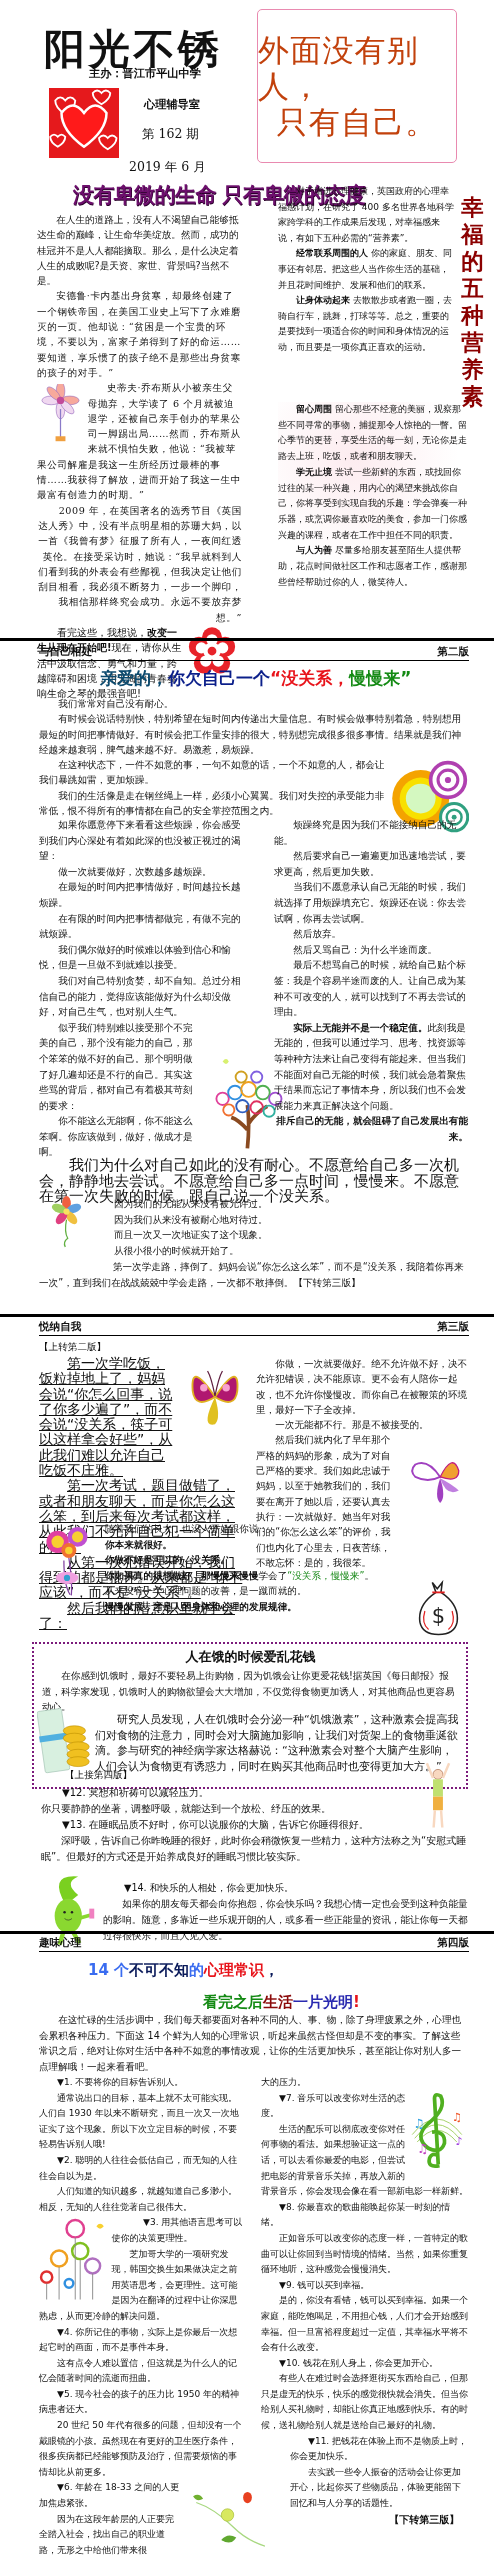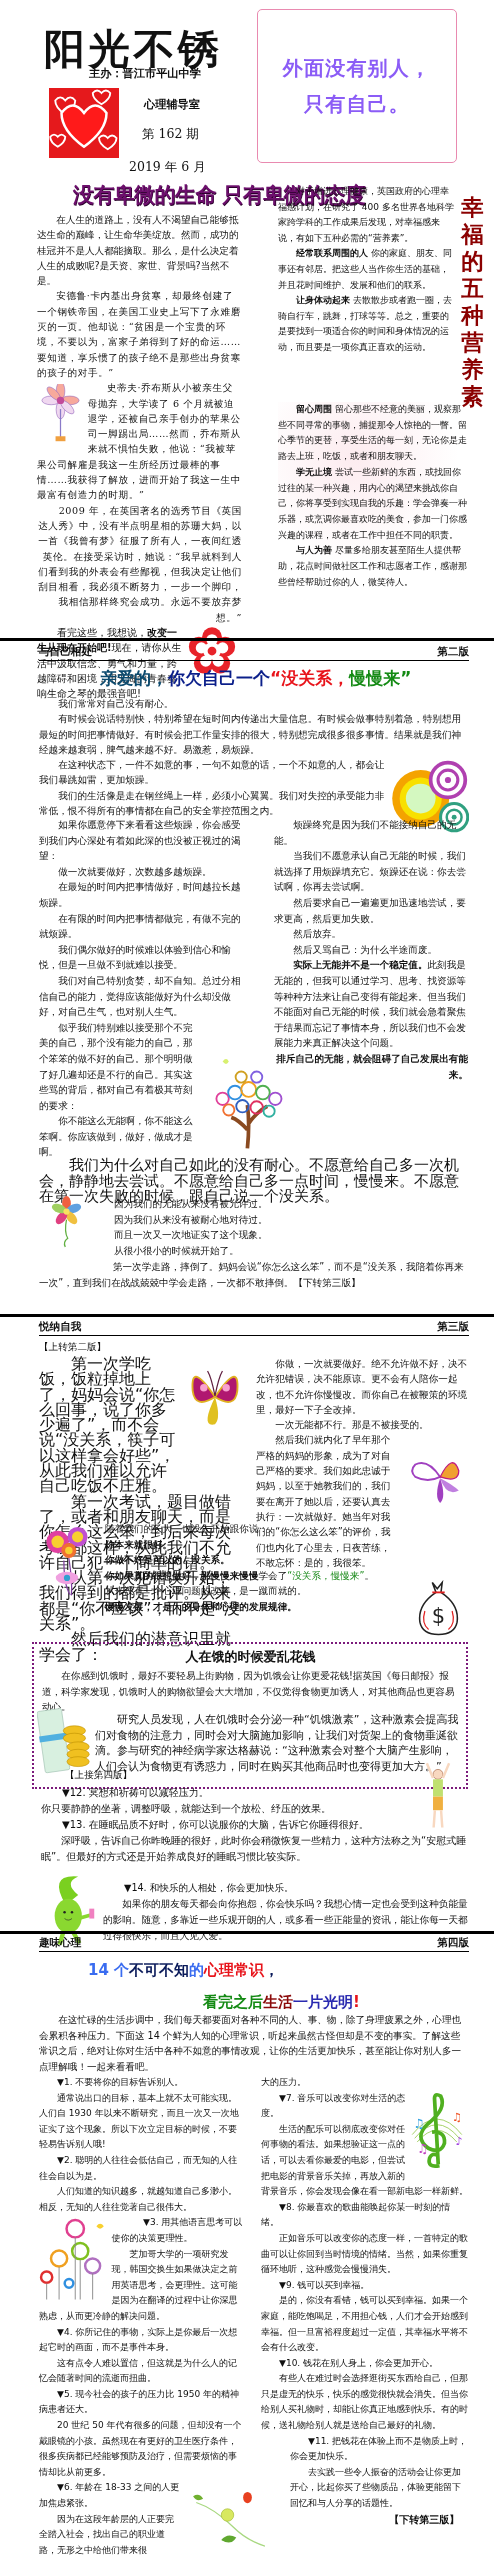--- a/index.html
+++ b/index.html
@@ -9,21 +9,21 @@
   .ind { text-indent: 2em; }
   .sans { font-family: "DejaVu Sans", "Liberation Sans", sans-serif; }
   .b { font-weight: bold; }
   .rule { position: absolute; left: 0; width: 495px; height: 3.1px; background: #000; }
   .sec-head { position: absolute; left: 39px; width: 430px; height: 17.4px; border-bottom: 0.9px solid #000; font-family: "DejaVu Sans", sans-serif; font-weight: bold; font-size: 10.6px; display: flex; justify-content: space-between; align-items: flex-end; padding-bottom: 1.9px; }
   
   .masthead-title { left: 44px; top: 22px; font-size: 41px; font-weight: bold; letter-spacing: 3.7px; font-family: "DejaVu Serif", serif; }
   .meta { font-size: 11.2px; font-weight: bold; }
   .heart-art { left: 49px; top: 88px; width: 70px; height: 70px; background: #e5191c; overflow: hidden; }
   .slogan-box { left: 257px; top: 8.7px; width: 200px; height: 154px; border: 1.9px solid #e98ab0; border-radius: 5px; display: flex; flex-direction: column; align-items: center; justify-content: center; }
-  .slogan-box span { color: #8b5cf6; font-family: "DejaVu Sans", sans-serif; font-weight: bold; font-size: 20px; line-height: 36px; letter-spacing: 1.2px; }
+  .slogan-box span { color: #c2410c; font-family: "DejaVu Sans", sans-serif; font-weight: normal; font-size: 31px; line-height: 36px; letter-spacing: 1.2px; }
   .headline1 { left: 73px; top: 181px; font-family: "DejaVu Sans", sans-serif; font-weight: bold; font-size: 21px; color: #6d0f6d; text-shadow: 0.6px 0.6px 0 #2a002a; letter-spacing: -0.6px; }
   .vert-title { left: 459px; top: 194px; width: 27px; font-family: "DejaVu Serif", serif; font-weight: bold; font-size: 22.4px; line-height: 27px; color: #8b0000; text-align: center; }
   .dot-box { border: 2.5px dotted #7b1a7b; }
   .tri::before { content: "▼"; }
   .caption-green { color: #1a8a1a; }
 </style>
 </head>
 <body>
 
 <div class="abs masthead-title">阳光不锈</div>
@@ -162,24 +162,25 @@
         <circle cx="85" cy="84" r="10" stroke="#e03060"></circle>
         <circle cx="105" cy="90" r="9" stroke="#30b0a0"></circle>
       <circle cx="60" cy="35" r="9" stroke="#d0a020"></circle>
         <circle cx="85" cy="35" r="9" stroke="#8060e0"></circle>
     </g>
     <path d="M30 10 q6-8 10 0 q-4 8 -10 0z" fill="#d8f070"></path>
   </svg>
 </div>
 <div class="abs sans" style="left:274px;top:817px;width:194px;font-size:9.6px;line-height:15.6px;">
   <p class="ind">烦躁终究是因为我们不能接纳自己的无能。</p>
+  <p class="ind">然后要求自己一遍遍更加迅速地尝试，要求更高，然后更加失败。</p>
   <p class="ind">当我们不愿意承认自己无能的时候，我们就选择了用烦躁填充它。烦躁还在说：你去尝试啊，你再去尝试啊。</p>
-  <p class="ind">然后要求自己一遍遍更加迅速地尝试，要求更高，然后更加失败。</p>
   <p class="ind">然后放弃。</p>
   <p class="ind">然后又骂自己：为什么半途而废。</p>
+  <p class="ind">最后不想骂自己的时候，就给自己贴个标签：我是个容易半途而废的人。让自己成为某种不可改变的人，就可以找到了不再去尝试的理由。</p>
   <p class="ind" style="padding-left:0;">
     <span class="b" style="font-family:'DejaVu Serif',serif;">实际上无能并不是一个稳定值。</span><span>此刻我是无能的，但我可以通过学习、思考、找资源等等种种方法来让自己变得有能起来。但当我们不能面对自己无能的时候，我们就会急着聚焦于结果而忘记了事情本身，所以我们也不会发展能力来真正解决这个问题。</span>
   </p>
   <p class="b" style="text-align:right;font-family:'DejaVu Serif',serif;">排斥自己的无能，就会阻碍了自己发展出有能来。</p>
 </div>
 
 <div class="abs sans" style="left:39px;top:1158px;width:430px;font-size:15px;line-height:15.6px;">
   <p class="ind">我们为什么对自己如此的没有耐心。不愿意给自己多一次机会，静静地去尝试。不愿意给自己多一点时间，慢慢来。不愿意在第一次失败的时候，跟自己说一个没关系。</p>
 </div>
 <div class="abs" style="left:51px;top:1196px;width:31px;height:56px;">
@@ -206,21 +207,21 @@
 </div>
 
 <div class="rule" style="top:1314px;"></div>
 
 <div class="sec-head" style="top:1319px;">
   <span>悦纳自我</span>
   <span>第三版</span>
 </div>
 <div class="abs sans" style="left:39px;top:1341px;font-size:9.6px;">【上转第二版】</div>
 
-<div class="abs sans" style="left:39px;top:1356px;width:205px;font-size:16px;line-height:15.3px;">
+<div class="abs sans" style="left:39px;top:1356px;width:205px;font-size:14px;line-height:15.3px;text-decoration:underline;">
   <div style="float:right;width:44px;height:68px;margin:0 -50px 0 3.7px;"></div>
   <p class="ind" style="width:137px;">第一次学吃饭，饭粒掉地上了，妈妈会说“你怎么回事，说了你多少遍了”，而不会说“没关系，筷子可以这样拿会好些”，从此我们难以允许自己吃饭不庄雅。</p>
   <p class="ind">第一次考试，题目做错了，或者和朋友聊天，而是你怎么这么笨，到后来每次考试都这样，从此我们不允许自己犯一个简单的错。</p>
   <p class="ind">从第一次犯错误开始，我们得到的都是批评。从来都是“你不应该”，而不是“没关系”。</p>
   <p class="ind">然后我们的潜意识里就学会了：</p>
 </div>
 <div class="abs" style="left:190px;top:1366px;width:50px;height:62px;">
   <svg width="50" height="62" viewBox="0 0 80 100">
     <path d="M40 50 q-40-60 -36-10 q4 30 36 10z" fill="#b01870" stroke="#e0b020" stroke-width="3"></path>
     <path d="M40 50 q40-60 36-10 q-4 30 -36 10z" fill="#b01870" stroke="#e0b020" stroke-width="3"></path>

